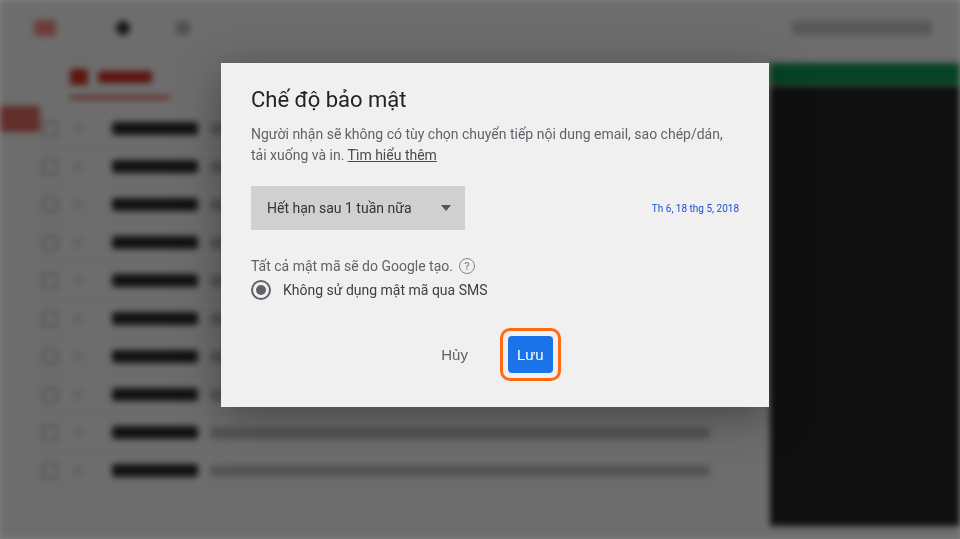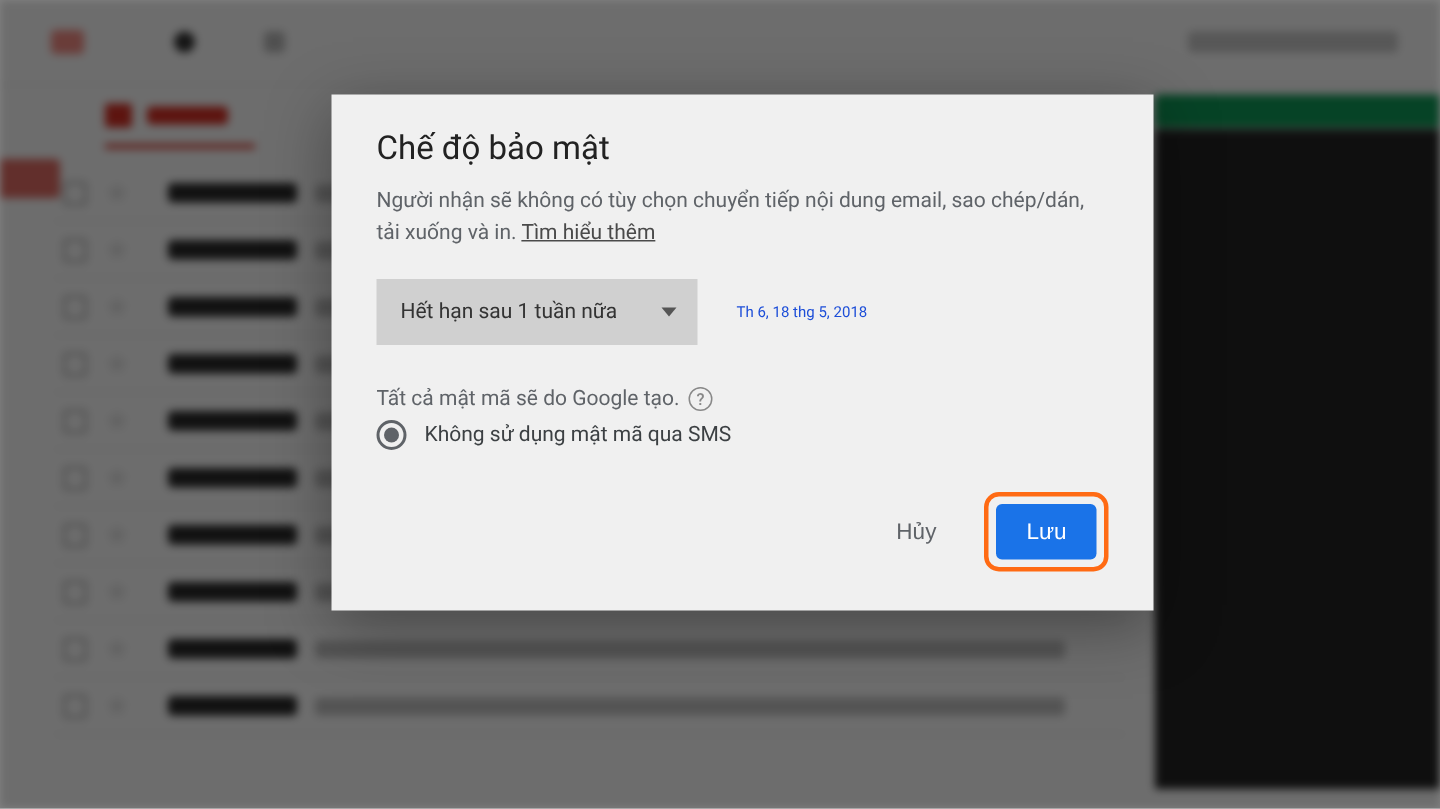--- a/index.html
+++ b/index.html
@@ -56,21 +56,21 @@
   .modal .desc {
     font-size: 14px; line-height: 1.5; color: #5f6368; margin-bottom: 20px;
   }
   .modal .desc .learn {
     color: #4a4a4a; text-decoration: underline; margin-top: 43px;
   }
   .section-label {
     font-size: 12px; font-weight: 700; letter-spacing: 0.6px;
     color: #1a73e8; margin: 0 0 12px 0;
   }
-  .row-expiry { display: flex; align-items: center; gap: 26px; margin-bottom: 28px; }
+  .row-expiry { display: flex; align-items: center; gap: 26px; margin-bottom: 28px; justify-content: space-between; }
   .dropdown {
     width: 214px; height: 44px; background: #d0d0d0;
     display: flex; align-items: center; padding: 0 16px;
     color: #333; font-size: 14px; position: relative;
     cursor: pointer;
   }
   .dropdown .chev {
     position: absolute; right: 14px; top: 50%; transform: translateY(-50%);
     width: 0; height: 0; border-left: 5px solid transparent; border-right: 5px solid transparent;
     border-top: 6px solid #555;
@@ -87,31 +87,31 @@
     display: inline-flex; align-items: center; gap: 12px; cursor: pointer;
     font-size: 14px; color: #3c4043;
   }
   .radio .dot {
     width: 20px; height: 20px; border: 2px solid #5f6368; border-radius: 50%;
     display: inline-flex; align-items: center; justify-content: center;
   }
   .radio.selected .dot::after {
     content: ""; width: 10px; height: 10px; border-radius: 50%; background: #5f6368;
   }
-  .actions { display: flex; justify-content: flex-end; align-items: center; gap: 20px; }
+  .actions { display: flex; justify-content: center; align-items: center; gap: 20px; }
   .btn-cancel {
     background: none; border: none; font-size: 15px; color: #5f6368;
     padding: 10px 12px; cursor: pointer;
   }
   .save-wrap {
     padding: 5px; border: 3px solid #ff6a13; border-radius: 10px;
   }
   .btn-save {
     background: #1a73e8; color: #fff; border: none;
-    font-size: 15px; padding: 10px 20px; border-radius: 4px; cursor: pointer;
+    font-size: 15px; padding: 10px 9px; border-radius: 4px; cursor: pointer;
     font-weight: 500;
   }
 </style>
 </head>
 <body>
 
 <div class="bg">
   <div class="topbar">
     <div class="menu-icon"></div>
     <div class="dot1"></div>

